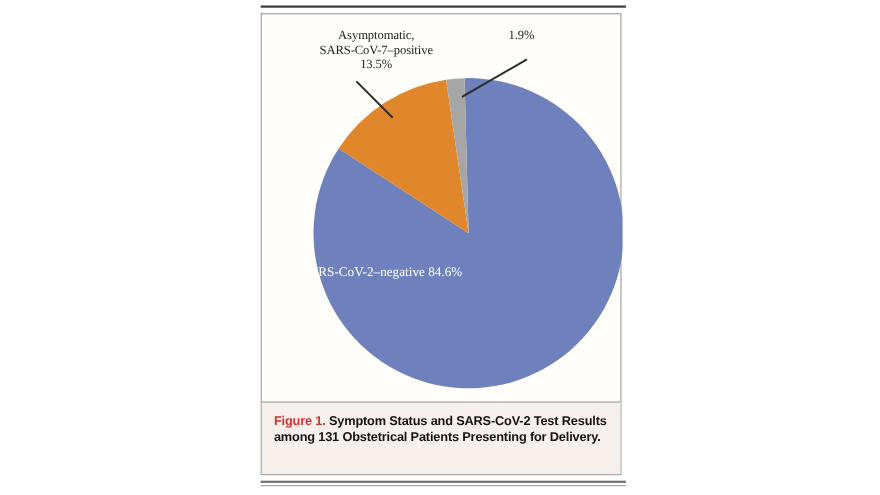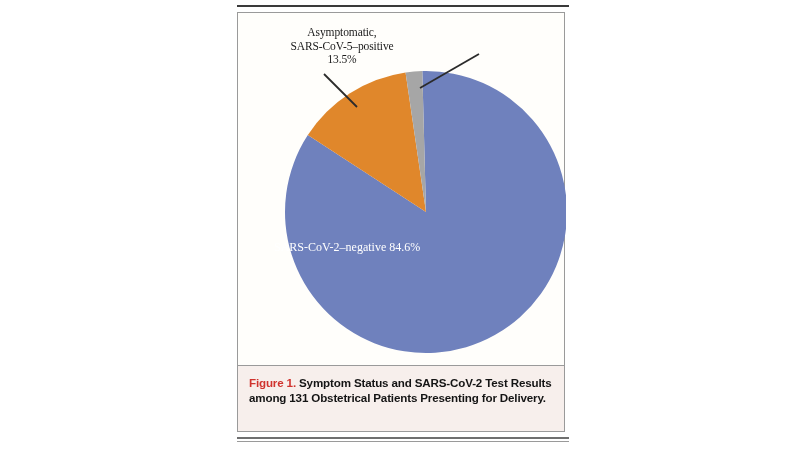--- a/index.html
+++ b/index.html
@@ -135,25 +135,26 @@
       <path fill="#e0872b" d="M 188 199 L 69.83 122.08 A 141 141 0 0 1 167.55 59.49 Z"></path>
 
       <path fill="#a6a6a6" d="M 188 199 L 167.55 59.49 A 141 141 0 0 1 184.31 58.05 Z"></path>
 
       <line x1="86" y1="61" x2="119" y2="94" stroke="#2b2b2b" stroke-width="1.8"></line>
       <line x1="241" y1="41" x2="182" y2="75" stroke="#2b2b2b" stroke-width="1.8"></line>
     </svg>
 
     <div class="callout" id="label-asymptomatic">
       <span>Asymptomatic,</span><br>
-      <span>SARS-CoV-5–positive</span>
+      <span>SARS-CoV-7–positive</span>
       <span class="pct">13.5%</span>
     </div>
 
     <div class="callout" id="label-symptomatic">
+      <span class="pct">1.9%</span>
     </div>
 
     <div id="label-negative">
       <span>SARS-CoV-2–negative</span>
       <span class="pct">84.6%</span>
     </div>
 
   </div>
 
   <div id="caption-box">

